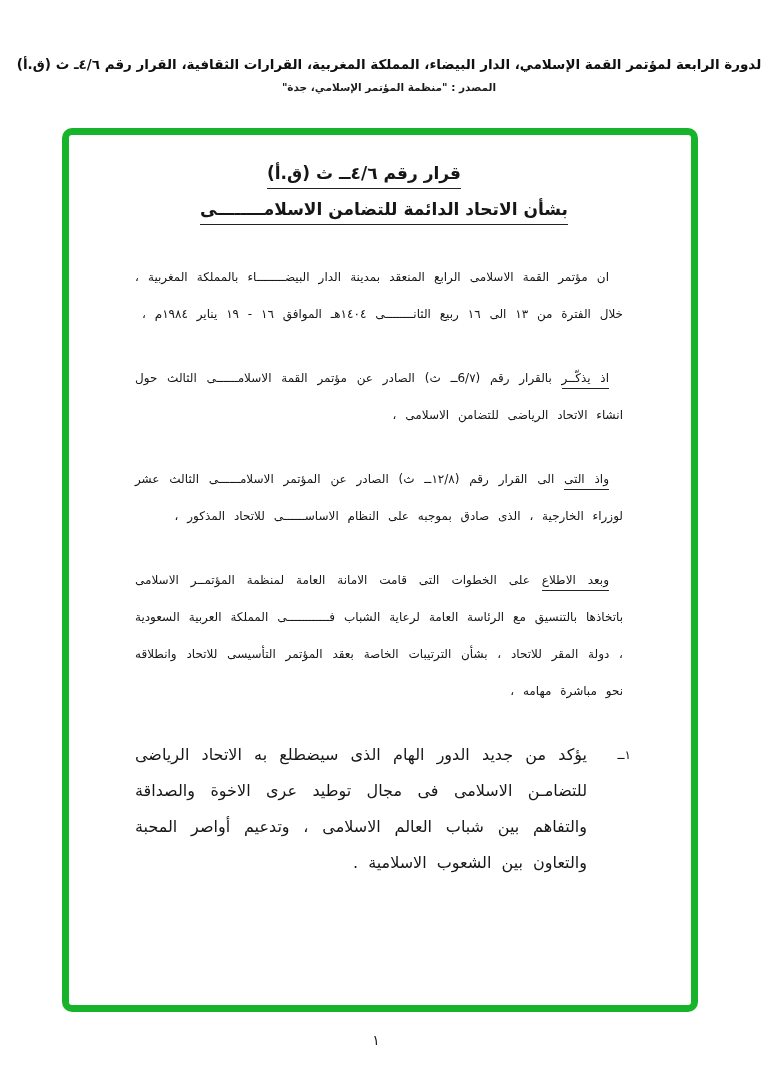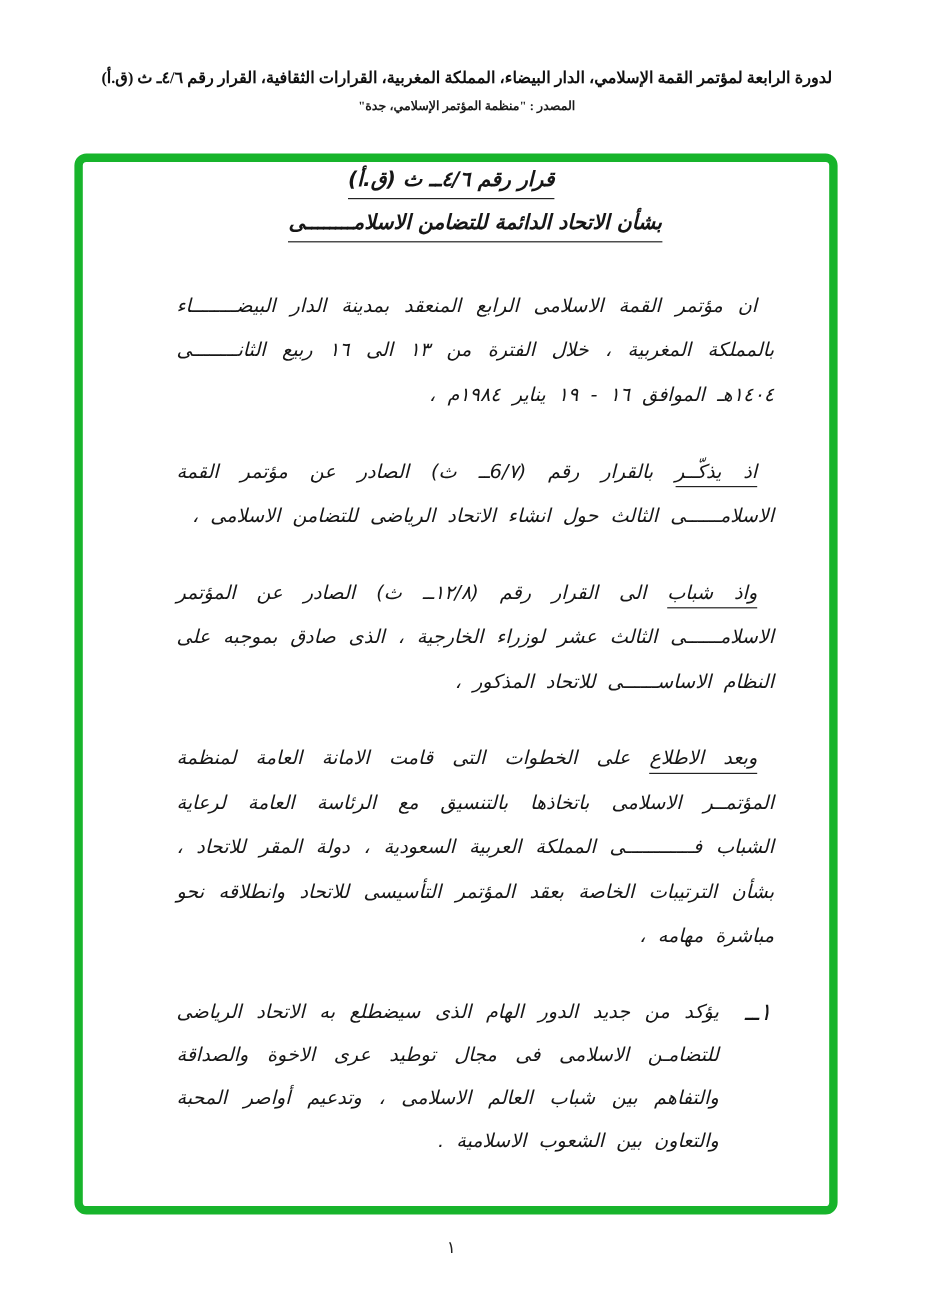--- a/index.html
+++ b/index.html
@@ -6,70 +6,69 @@
   body{
     width:778px;height:1092px;position:relative;
     background:#ffffff;
     font-family:"DejaVu Sans",sans-serif;
     color:#161616;
     overflow:hidden;
   }
   
   .hdr{
     position:absolute;left:0;top:56px;width:778px;
-    text-align:center;direction:rtl;font-family:Liberation Serif, serif;
+    text-align:center;direction:rtl;
   }
   .hdr-line1{
     font-size:13.5px;font-weight:bold;letter-spacing:0px;
     color:#101010;
   }
   .hdr-line2{
     margin-top:9px;font-size:10.5px;font-weight:bold;color:#1b1b1b;
   }
   
   .frame{
     position:absolute;left:62px;top:128px;width:636px;height:884px;
     border:7px solid #17b42b;border-radius:10px;
     box-sizing:border-box;background:#ffffff;
   }
   
   .doc{
-    position:absolute;left:12px;top:0;width:100%;height:100%;
+    position:absolute;left:0;top:0;width:100%;height:100%;
     direction:rtl;box-sizing:border-box;
-    padding:5px 58px 0 66px;
-    font-style:italic;
+    padding:28px 58px 0 66px;
   }
   .title{
     text-align:center;margin-bottom:34px;
   }
   .title-line{
     display:inline-block;
     font-size:17px;font-weight:bold;letter-spacing:.5px;
     border-bottom:1.6px solid #232323;padding-bottom:5px;
   }
   .title-line.l1{margin-bottom:10px;margin-right:40px;}
   .para{
-    font-size:16px;line-height:37px;word-spacing:5px;
+    font-size:12px;line-height:37px;word-spacing:5px;
     text-align:justify;text-align-last:right;
-    margin:0 0 27px 0;
+    margin:0 10px 27px 0;
     text-indent:14px;
   }
   .para .lead{
     border-bottom:1.6px solid #232323;padding-bottom:3px;font-weight:500;
   }
   .items{margin-top:3px;}
   .item{
     position:relative;
     font-size:16px;line-height:36px;word-spacing:5px;
     text-align:justify;text-align-last:right;
     padding-right:46px;margin-bottom:26px;
   }
   .item-num{
     position:absolute;right:2px;top:0;
-    font-size:20px;
+    font-size:12px;
   }
   
   .page-num{
     position:absolute;left:0;top:1032px;width:752px;
     text-align:center;font-size:14px;color:#222;
   }
 </style>
 </head>
 <body>
 
@@ -89,21 +88,21 @@
     <p class="para">
       <span class="lead-none"></span><span>ان مؤتمر القمة الاسلامى الرابع المنعقد بمدينة الدار البيضــــــــاء بالمملكة المغربية ، خلال الفترة من ١٣ الى ١٦ ربيع الثانــــــــى ١٤٠٤هـ الموافق ١٦ - ١٩ يناير ١٩٨٤م ،</span>
     </p>
 
     <p class="para">
       <span class="lead">اذ يذكّــر</span><span> بالقرار رقم (6/٧ــ ث) الصادر عن مؤتمر القمة الاسلامــــــى الثالث حول انشاء الاتحاد الرياضى للتضامن الاسلامى ،</span>
     </p>
 
 
     <p class="para">
-      <span class="lead">واذ شباب</span><span> الى القرار رقم (١٢/٨ــ ث) الصادر عن المؤتمر الاسلامــــــى الثالث عشر لوزراء الخارجية ، الذى صادق بموجبه على النظام الاساســــــى للاتحاد المذكور ،</span>
+      <span class="lead">واذ التى</span><span> الى القرار رقم (١٢/٨ــ ث) الصادر عن المؤتمر الاسلامــــــى الثالث عشر لوزراء الخارجية ، الذى صادق بموجبه على النظام الاساســــــى للاتحاد المذكور ،</span>
     </p>
 
     <p class="para">
       <span class="lead">وبعد الاطلاع</span><span> على الخطوات التى قامت الامانة العامة لمنظمة المؤتمــر الاسلامى باتخاذها بالتنسيق مع الرئاسة العامة لرعاية الشباب فــــــــــــى المملكة العربية السعودية ، دولة المقر للاتحاد ، بشأن الترتيبات الخاصة بعقد المؤتمر التأسيسى للاتحاد وانطلاقه نحو مباشرة مهامه ،</span>
     </p>
 
     <div class="items">
       <div class="item">
         <span class="item-num">١ــ</span>
         <span>يؤكد من جديد الدور الهام الذى سيضطلع به الاتحاد الرياضى للتضامـن الاسلامى فى مجال توطيد عرى الاخوة والصداقة والتفاهم بين شباب العالم الاسلامى ، وتدعيم أواصر المحبة والتعاون بين الشعوب الاسلامية .</span>

